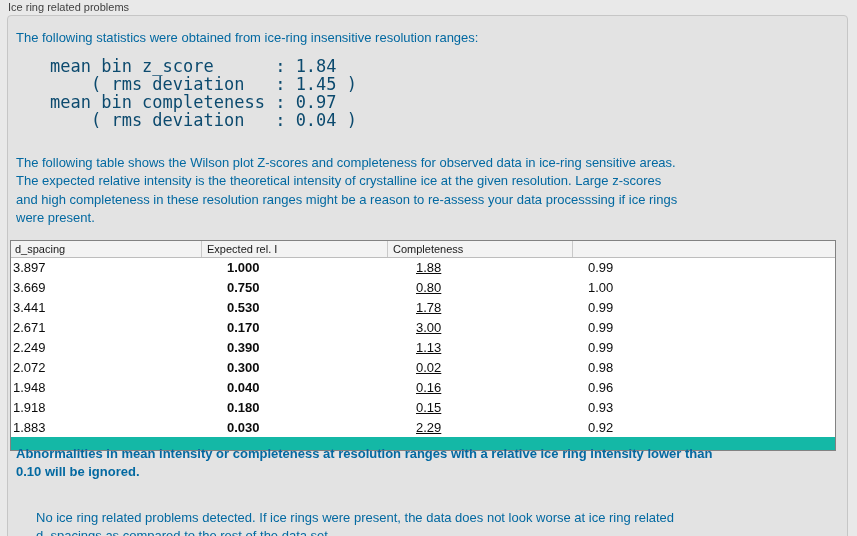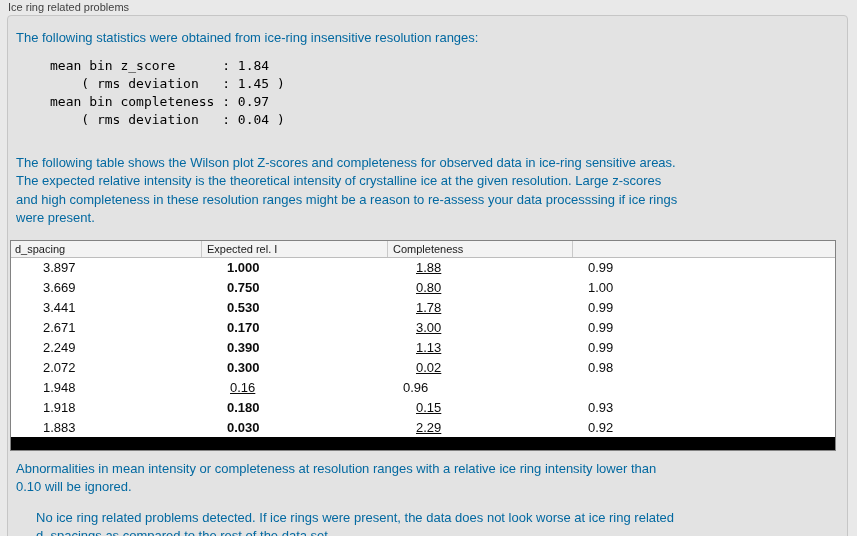--- a/index.html
+++ b/index.html
@@ -36,42 +36,42 @@
   }
   .para {
     position: absolute;
     font-size: 13px;
     line-height: 18.4px;
     white-space: pre-line;
     color: #0369a1;
   }
   .p1 { left: 16px; top: 29px; }
   .p2 { left: 16px; top: 154px; }
-  .p3 { left: 16px; top: 460px; }
+  .p3 { left: 16px; top: 445px; font-weight: bold; }
   .p4 { left: 16px; top: 509px; margin-left: 20px; }
   .mono-block {
     position: absolute;
     left: 50px;
     top: 57px;
     margin: 0;
     font-family: "DejaVu Sans Mono", "Liberation Mono", monospace;
-    font-size: 13px;
+    font-size: 17px;
     line-height: 18px;
     white-space: pre;
-    color: #000000;
+    color: #0c4a6e;
   }
   .data-table {
     position: absolute;
     left: 10px;
     top: 240px;
     width: 826px;
     height: 211px;
     border: 1px solid #828282;
     box-sizing: border-box;
-    background: #000000;
+    background: #14b8a6;
   }
   .thead {
     display: grid;
     grid-template-columns: 191px 186px 185px 185px auto;
     height: 17px;
     background: #f3f3f3;
     border-bottom: 1px solid #bdbdbd;
     box-sizing: border-box;
   }
   .th {
@@ -95,21 +95,21 @@
     grid-template-columns: 191px 186px 185px 185px auto;
     height: 19.9px;
     align-items: center;
   }
   .td {
     font-size: 13px;
     color: #0c0c0c;
     white-space: nowrap;
     overflow: hidden;
   }
-  .td.c0 { padding-left: 32px; }
+  .td.c0 { padding-left: 2px; }
   .td.c1 { padding-left: 25px; font-weight: bold; }
   .td.c2 { padding-left: 28px; text-decoration: underline; }
   .td.c3 { padding-left: 15px; }
 </style>
 </head>
 <body>
 
 <div class="group-label">Ice ring related problems</div>
 
 <div class="group-box"></div>
@@ -171,20 +171,21 @@
       </div>
       <div class="tr">
         <div class="td c0">2.072</div>
         <div class="td c1">0.300</div>
         <div class="td c2">0.02</div>
         <div class="td c3">0.98</div>
         <div class="td c4"></div>
       </div>
       <div class="tr">
         <div class="td c0">1.948</div>
+        <div class="td c1">0.040</div>
         <div class="td c2">0.16</div>
         <div class="td c3">0.96</div>
         <div class="td c4"></div>
       </div>
       <div class="tr">
         <div class="td c0">1.918</div>
         <div class="td c1">0.180</div>
         <div class="td c2">0.15</div>
         <div class="td c3">0.93</div>
         <div class="td c4"></div>

